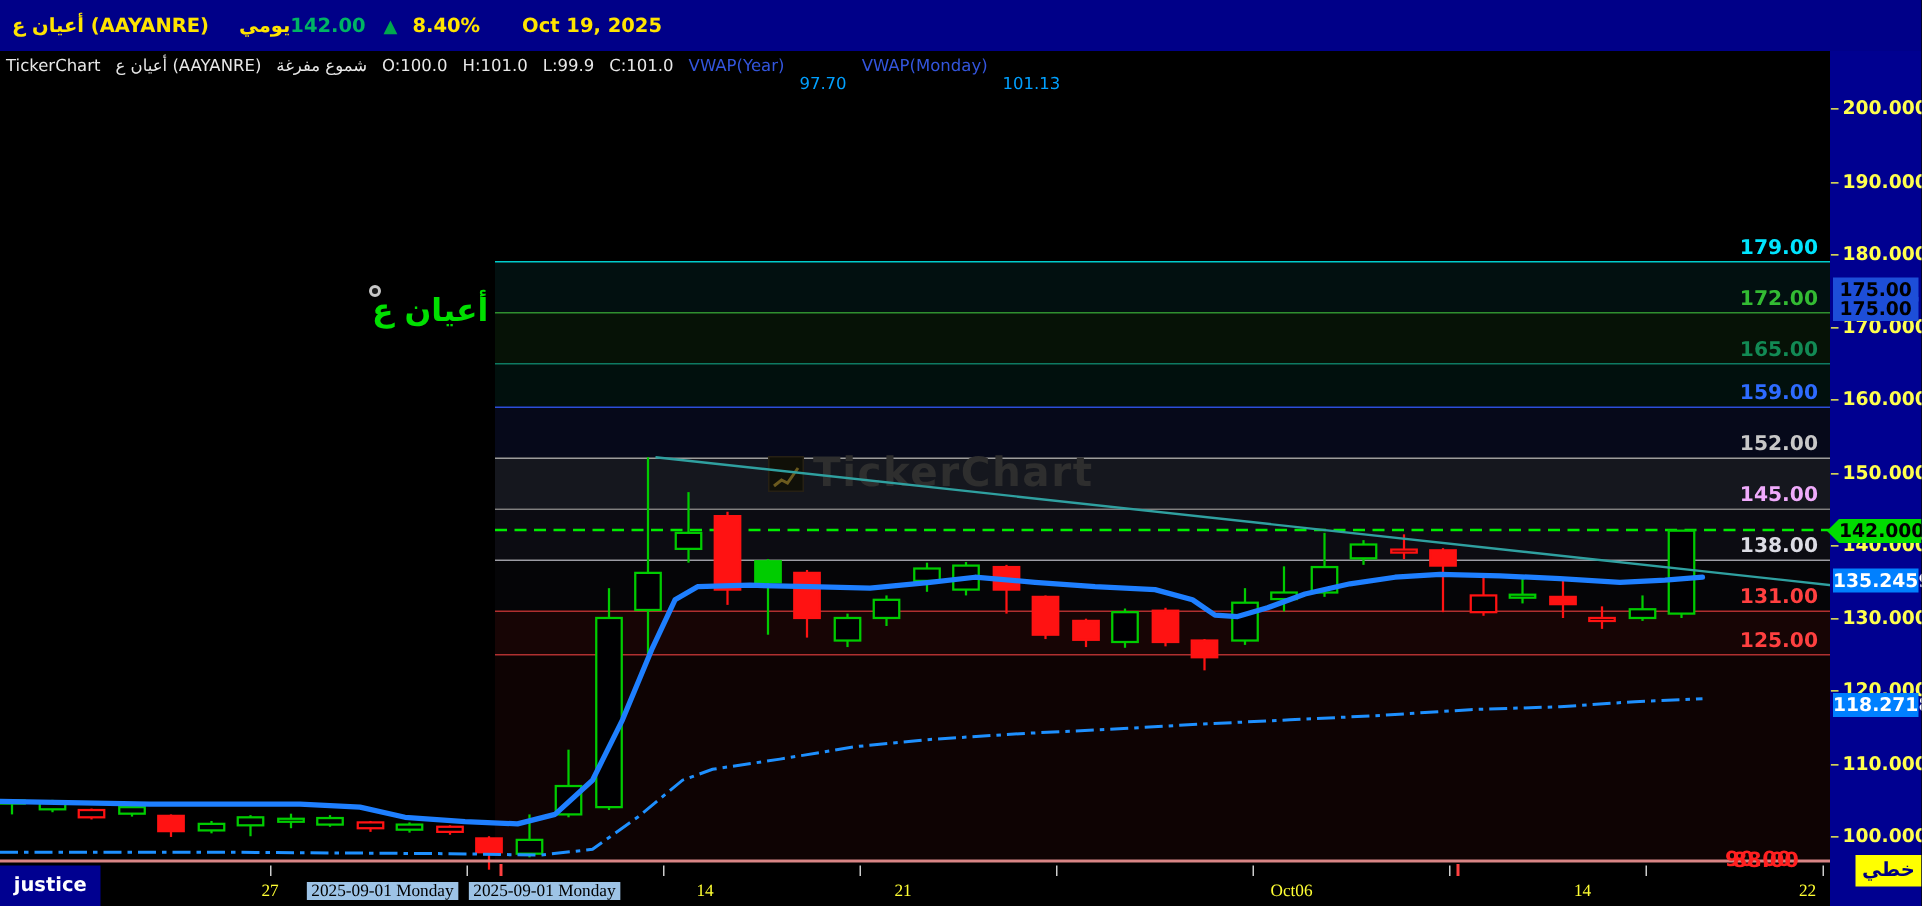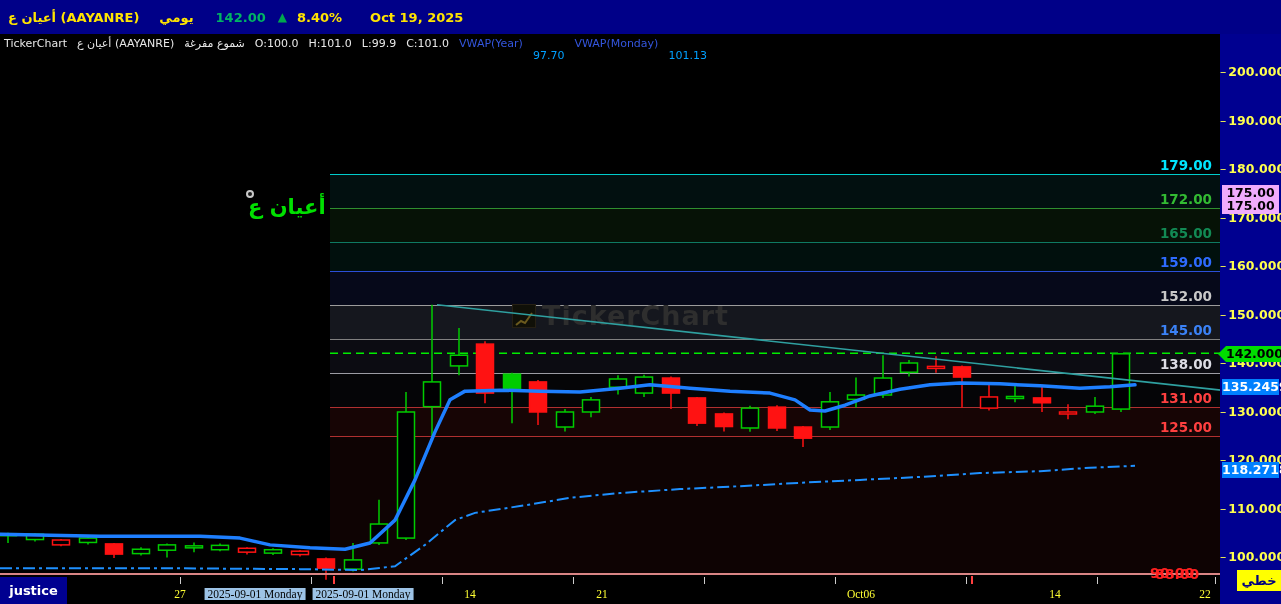--- a/index.html
+++ b/index.html
@@ -3,21 +3,21 @@
 <meta charset="utf-8">
 <style>
   * { margin:0; padding:0; box-sizing:border-box; }
   body { background:#222; font-family:"DejaVu Sans", sans-serif; }
   .screen { position:relative; width:1281px; height:604px; background:#000; overflow:hidden; }
 
   
   .topbar { position:absolute; left:0; top:0; width:1281px; height:34px; background:#000088;
             display:flex; align-items:center; padding-left:8px; font-size:13px; font-weight:bold; }
   .topbar .sym   { color:#ffe400; margin-right:20px; }
-  .topbar .tf    { color:#ffe400; margin-right:22px; }
+  .topbar .tf    { color:#ffe400; }
   .topbar .price { color:#00b464; margin-right:12px; }
   .topbar .arrow { color:#00a84e; font-size:12px; margin-right:10px; }
   .topbar .pct   { color:#ffe400; margin-right:28px; }
   .topbar .date  { color:#ffe400; }
 
   
   .headerline { position:absolute; left:0; top:34px; width:1220px; height:18px; background:#000;
                 display:flex; align-items:center; gap:10px; padding-left:4px;
                 font-size:11px; color:#e8e8e8; white-space:nowrap; }
   .headerline .vlab { color:#3355dd; }
@@ -40,21 +40,21 @@
   svg.plot { position:absolute; left:0; top:0; z-index:2; }
   .lvl-label { z-index:3;text-align:right; }
 
   
   .rpanel { position:absolute; left:1220px; top:34px; width:61px; height:570px; background:#000090; z-index:6; }
   .ytick { position:absolute; left:0; width:61px; display:flex; align-items:center;
            color:#ffff4d; font-size:12.5px; font-weight:600; }
   .ytick .dash { margin-right:2px; font-weight:400; }
   .ytag { position:absolute; left:2px; width:57px; height:16px; line-height:16px; text-align:center;
           font-size:12.5px; font-weight:600; }
-  .tag-light { background:#f0abfc; color:#000; }
+  .tag-light { background:#1d4ed8; color:#000; }
   .tag-blue  { background:#0080ff; color:#fff; }
   .tag-green { background:#00dd00; color:#000; left:6px; width:55px; }
   .tag-green::before { content:""; position:absolute; left:-8px; top:0; border-top:8px solid transparent;
           border-bottom:8px solid transparent; border-right:8px solid #00dd00; }
   .linear-btn { position:absolute; left:17px; top:536px; width:44px; height:21px; background:#ffff00;
           color:#000080; font-weight:bold; font-size:13px; border:none; font-family:"DejaVu Sans",sans-serif; }
 
   
   .xaxis { position:absolute; left:0; top:585px; width:1220px; height:19px; background:#000; z-index:5; }
   .xlab { position:absolute; top:3px; transform:translateX(-50%); color:#ffff33; font-size:11.5px; white-space:nowrap;font-family:Liberation Serif, serif; }
@@ -106,21 +106,21 @@
       <div class="lvl-label" style="left: 1142px; top: 104.85px; color: rgb(0, 229, 255);">179.00</div>
       <div class="lvl-line" style="top: 155.8px; border-top-color: rgb(47, 143, 47); z-index: 1;"></div>
       <div class="lvl-label" style="left: 1142px; top: 138.8px; color: rgb(51, 187, 51);">172.00</div>
       <div class="lvl-line" style="top: 189.75px; border-top-color: rgb(14, 122, 98); z-index: 1;"></div>
       <div class="lvl-label" style="left: 1142px; top: 172.75px; color: rgb(18, 138, 84);">165.00</div>
       <div class="lvl-line" style="top: 218.85px; border-top-color: rgb(43, 79, 216); z-index: 1;"></div>
       <div class="lvl-label" style="left: 1142px; top: 201.85px; color: rgb(46, 107, 255);">159.00</div>
       <div class="lvl-line" style="top: 252.8px; border-top-color: rgb(156, 156, 156); z-index: 1;"></div>
       <div class="lvl-label" style="left: 1142px; top: 235.8px; color: rgb(200, 200, 200);">152.00</div>
       <div class="lvl-line" style="top: 286.75px; border-top-color: rgb(128, 128, 128); z-index: 1;"></div>
-      <div class="lvl-label" style="left: 1142px; top: 269.75px; color: #3b82f6;">145.00</div>
+      <div class="lvl-label" style="left: 1142px; top: 269.75px; color: #f0abfc;">145.00</div>
       <div class="lvl-line" style="top: 320.7px; border-top-color: rgb(156, 156, 164); z-index: 1;"></div>
       <div class="lvl-label" style="left: 1142px; top: 303.7px; color: rgb(220, 220, 228);">138.00</div>
       <div class="lvl-line" style="top: 354.65px; border-top-color: rgb(176, 48, 48); z-index: 1;"></div>
       <div class="lvl-label" style="left: 1142px; top: 337.65px; color: rgb(255, 64, 64);">131.00</div>
       <div class="lvl-line" style="top: 383.75px; border-top-color: rgb(176, 48, 48); z-index: 1;"></div>
       <div class="lvl-label" style="left: 1142px; top: 366.75px; color: rgb(255, 64, 64);">125.00</div>
     </div>
 
   <div class="watermark" style="z-index:1;">
     <span class="wm-icon">

